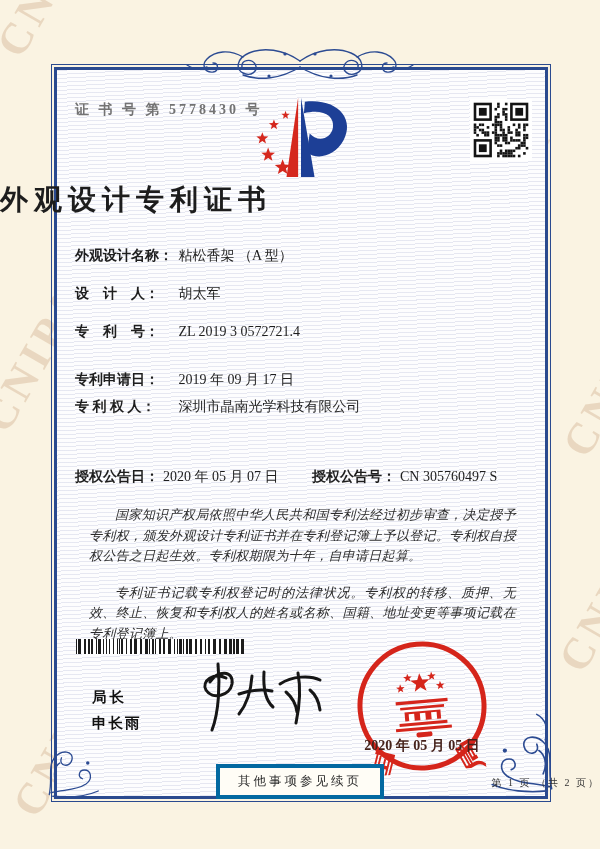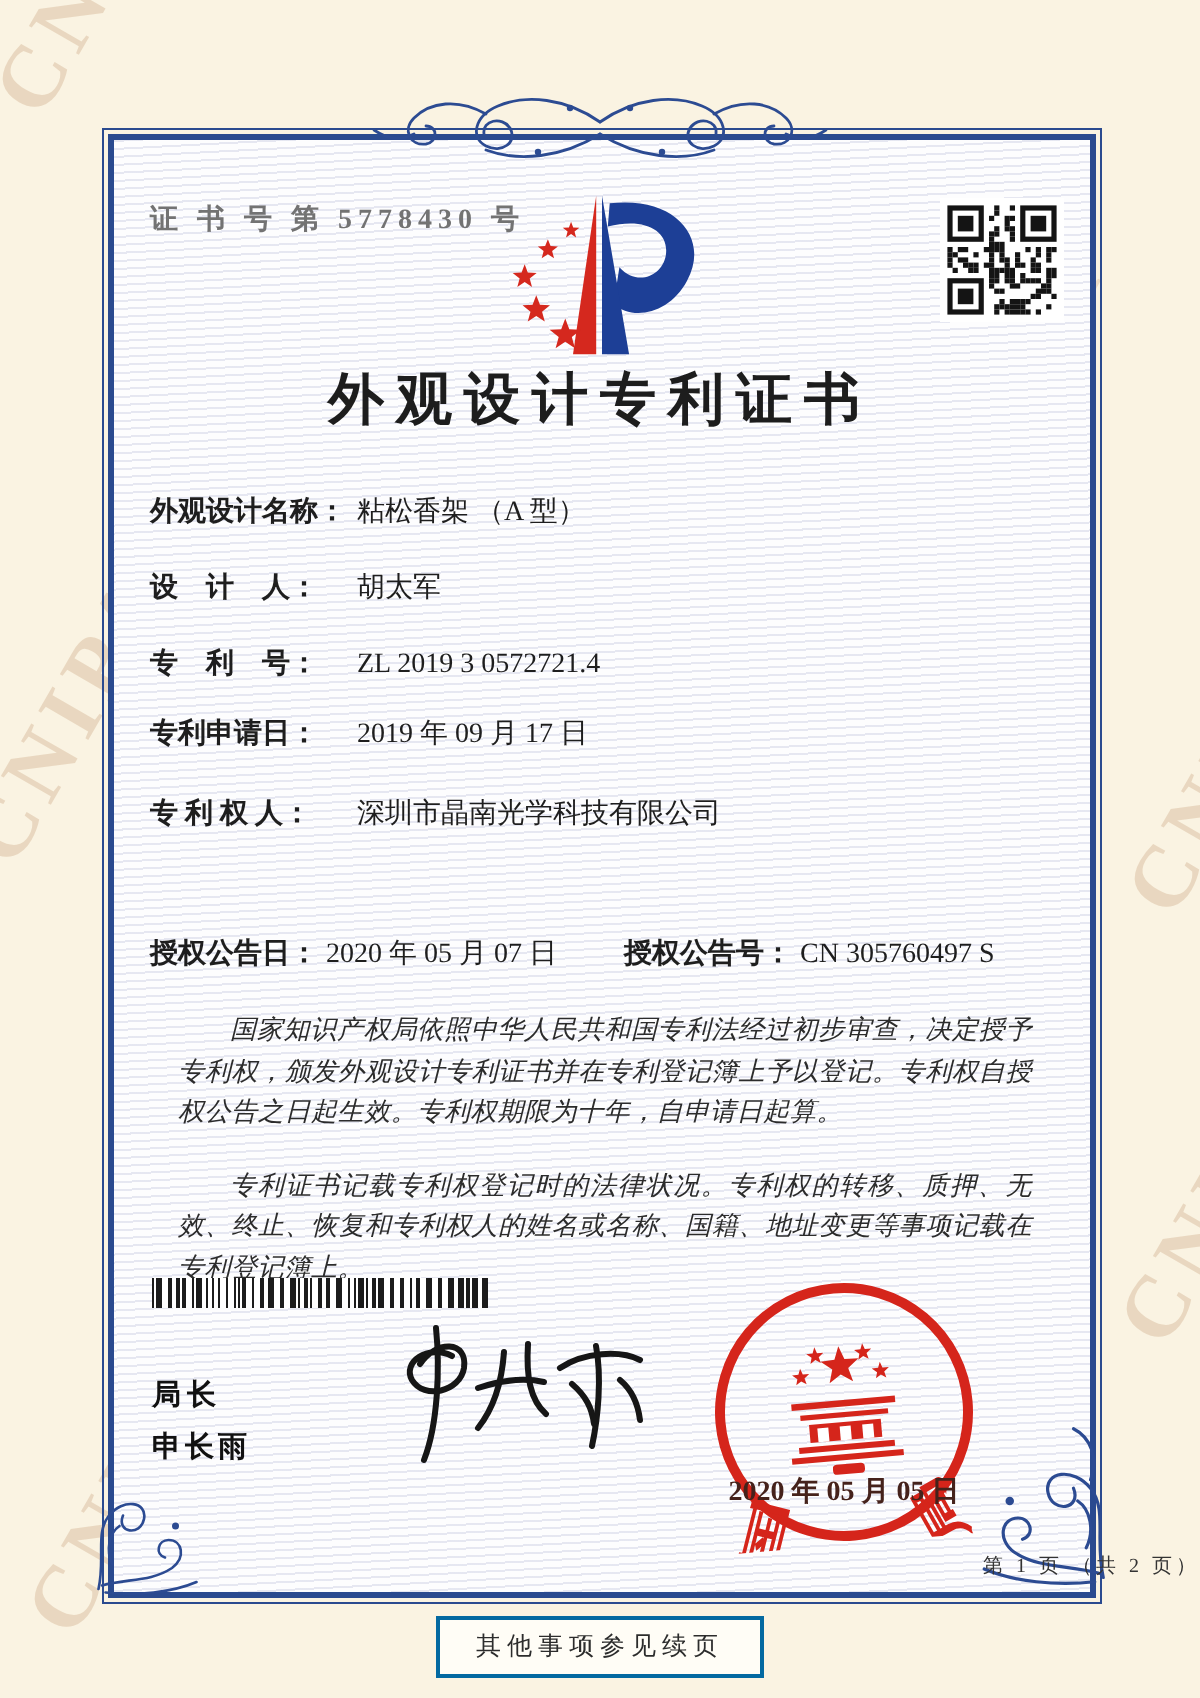--- a/index.html
+++ b/index.html
@@ -28,52 +28,52 @@
     background:
       repeating-linear-gradient(177deg, rgba(148,154,196,0.22) 0 1px, rgba(255,255,255,0) 1px 4px),
       #fdfdfe;
   }
   .ornament{position:absolute; pointer-events:none;}
   
   .cert-no{position:absolute; left:75px; top:101px; font-size:14px; font-weight:600; letter-spacing:3px; color:#737373;}
   .qr{position:absolute; left:472px; top:101px; width:58px; height:58px; background:#fff; box-shadow:0 0 0 2px #fff;}
   .logo{position:absolute; left:243px; top:90px;}
   .title{
-    position:absolute; left:0; top:181px; width:100%; text-align:center;
+    position:absolute; left:0; top:181px; width:100%; 
     font-size:28px; font-weight:700; letter-spacing:6px; color:#1d1d1d;
   }
   .field-row{position:absolute; left:75px; font-size:14px; white-space:nowrap;}
   .field-label{display:inline-block; width:100px; white-space:pre; font-weight:600; color:#1e1e1e;}
   .field-value{color:#1e1e1e;}
   .row-addr .field-value{font-size:12.3px;}
   .grant-pair{position:absolute; top:0; white-space:nowrap;text-align:right;}
   .grant-pair .field-label{width:auto; margin-right:4px;}
   .body-text{
     position:absolute; left:73px; top:489px; width:459px;
     font-size:13px; line-height:1.58; font-style:italic; color:#2c2c2c;
     text-align:justify; letter-spacing:0.3px;
   }
   .body-text p{margin:16px; text-indent:2em;}
   .barcode{position:absolute; left:76px; top:639px; width:168px; height:15px; background:#fff;}
-  .commissioner{position:absolute; left:76px; top:688px; font-family:"Liberation Sans","DejaVu Sans",sans-serif; font-weight:600; font-size:14.5px; letter-spacing:3px; color:#111;}
+  .commissioner{position:absolute; left:92px; top:688px; font-family:"Liberation Sans","DejaVu Sans",sans-serif; font-weight:600; font-size:14.5px; letter-spacing:3px; color:#111;}
   .commissioner .name{margin-top:7px; letter-spacing:2px;}
   .signature{position:absolute; left:176px; top:660px;}
   .seal{position:absolute; left:356px; top:640px; width:132px; height:132px; transform:rotate(-5deg);}
   .seal-date{
     position:absolute; left:356px; top:737px; width:132px; text-align:center;
     font-size:14px; font-weight:bold; color:#45221b; white-space:nowrap; z-index:6;
     font-family:"Liberation Serif",serif;
   }
   .page-footer{
     position:absolute; left:0; top:776px; width:100%; text-align:right;
     font-size:10px; letter-spacing:2px; color:#333;
   }
   .cont-note{
-    position:absolute; left:50%; top:808px; transform:translateX(-50%);
-    background:#fffdf6; border:2px solid #0369a1; padding:5px 18px;
+    position:absolute; left:50%; top:764px; transform:translateX(-50%);
+    background:#fffdf6; border:4px solid #0369a1; padding:5px 18px;
     font-size:12.5px; letter-spacing:3px; color:#2c2c2c; white-space:nowrap; z-index:7;
   }
 </style>
 </head>
 <body>
 
 <div class="page">
 
   <span class="wm" style="left:-14px; top:40px;">CNIPA</span>
   <span class="wm inside" style="left:438px; top:255px;">CNIPA</span>
@@ -274,21 +274,21 @@
     <span class="field-value">粘松香架 （A 型）</span>
   </div>
   <div class="field-row" style="top:285px;">
     <span class="field-label">设　计　人：</span>
     <span class="field-value">胡太军</span>
   </div>
   <div class="field-row" style="top:323px;">
     <span class="field-label">专　利　号：</span>
     <span class="field-value">ZL 2019 3 0572721.4</span>
   </div>
-  <div class="field-row" style="top:358px;">
+  <div class="field-row" style="top:371px;">
     <span class="field-label">专利申请日：</span>
     <span class="field-value">2019 年 09 月 17 日</span>
   </div>
   <div class="field-row" style="top:398px;">
     <span class="field-label">专 利 权 人：</span>
     <span class="field-value">深圳市晶南光学科技有限公司</span>
   </div>
   <div class="field-row" style="top:468px; width:460px;">
     <span class="grant-pair" style="left:0;">
       <span class="field-label">授权公告日：</span><span class="field-value">2020 年 05 月 07 日</span>

